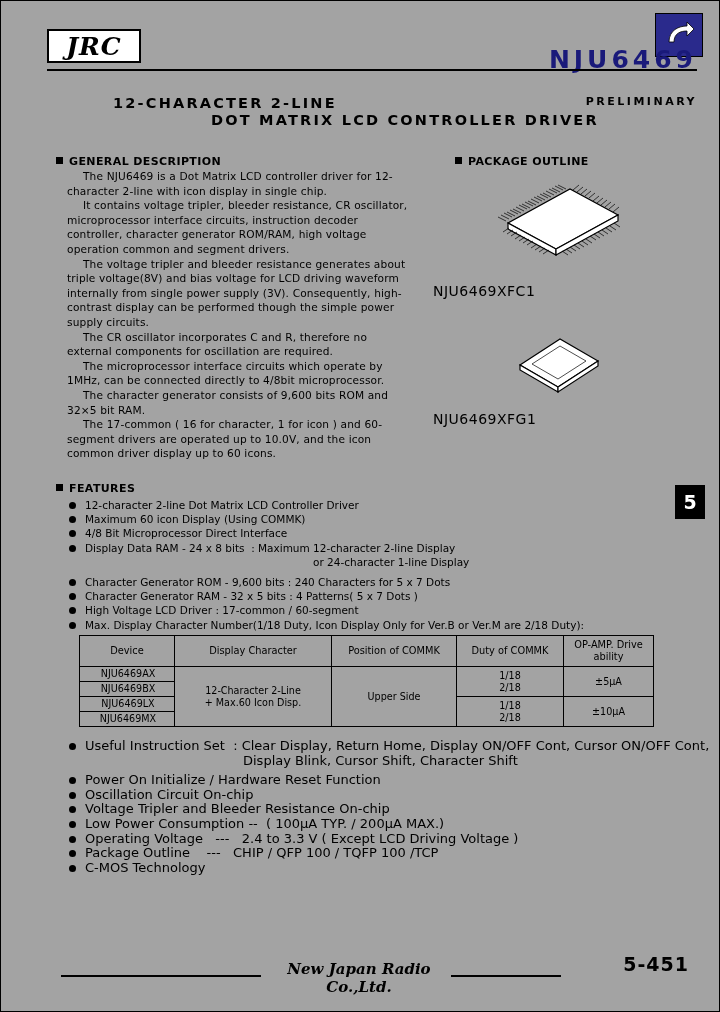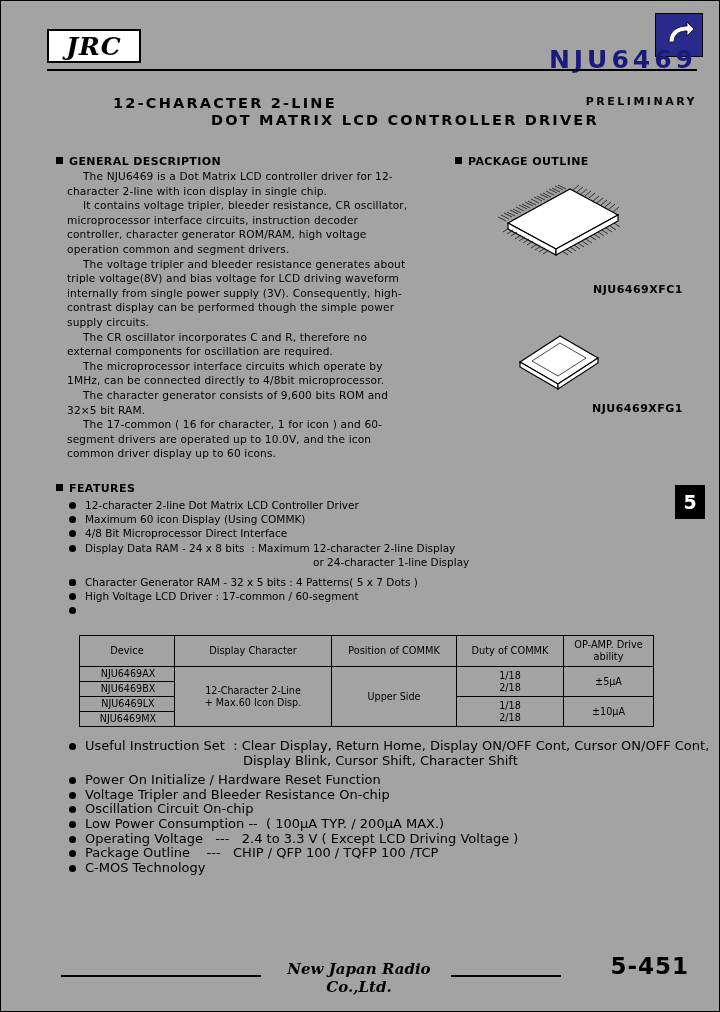--- a/index.html
+++ b/index.html
@@ -118,23 +118,23 @@
     text-indent: 16px;
   }
 
   
   .pkg-area {
     position: absolute;
     left: 432px; top: 170px;
     width: 250px;
   }
   .pkg-label {
-    text-align: right;
-    font-size: 11px;
-    font-weight: bold;
+    text-align: left;
+    font-size: 14px;
+    font-weight: normal;
     letter-spacing: 0.5px;
   }
 
   
   .qfp-wrap { position: relative; width: 160px; height: 110px; margin: 0 auto; }
   .tcp-wrap { position: relative; width: 120px; height: 78px; margin: 0 auto; }
 
   
   .chapter-tab {
     position: absolute;
@@ -222,21 +222,21 @@
     width: 200px;
     text-align: center;
     font-family: "DejaVu Serif", serif;
     font-style: italic;
     font-weight: bold;
     font-size: 15px;
   }
   .page-num {
     position: absolute;
     right: 30px; top: 952px;
-    font-size: 23px;
+    font-size: 19px;
     font-weight: bold;
     letter-spacing: 1px;
     text-align: right;
   }
 </style>
 </head>
 <body>
 
 <div class="page">
 
@@ -356,40 +356,40 @@
     <div class="pkg-label" style="margin-top:2px;">NJU6469XFC1</div>
 
     <div class="tcp-wrap" style="margin-top:26px;">
       <svg width="120" height="78" viewBox="0 0 120 78">
         <polygon points="22,40 62,14 100,36 60,62" fill="#ffffff" stroke="#000" stroke-width="1.2"></polygon>
         <polygon points="22,40 60,62 60,67 22,45" fill="#ffffff" stroke="#000" stroke-width="1.2"></polygon>
         <polygon points="60,62 100,36 100,41 60,67" fill="#ffffff" stroke="#000" stroke-width="1.2"></polygon>
         <polygon points="34,39 62,21 88,36 60,54" fill="none" stroke="#000" stroke-width="0.7"></polygon>
       </svg>
     </div>
-    <div class="pkg-label" style="margin-top:2px;">NJU6469XFG1</div>
+    <div class="pkg-label" style="margin-top:8px;">NJU6469XFG1</div>
   </div>
 
   <div class="chapter-tab">5</div>
 
   <div class="sec-head" style="left:55px; top:481px;">
     <span class="sq"></span><span>FEATURES</span>
   </div>
 
   <div id="features-list">
     <div class="feat"><span class="bullet"></span><span>12-character 2-line Dot Matrix LCD Controller Driver</span></div>
     <div class="feat"><span class="bullet"></span><span>Maximum 60 icon Display (Using COMMK)</span></div>
     <div class="feat"><span class="bullet"></span><span>4/8 Bit Microprocessor Direct Interface</span></div>
     <div class="feat"><span class="bullet"></span><span>Display Data RAM - 24 x 8 bits  : Maximum 12-character 2-line Display</span></div>
     <div class="feat-sub" style="padding-left:246px;">or 24-character 1-line Display</div>
     <div style="height:6px;"></div>
-    <div class="feat"><span class="bullet"></span></div>
+    <div class="feat"><span class="bullet"></span><span>Character Generator ROM - 9,600 bits : 240 Characters for 5 x 7 Dots</span></div>
     <div class="feat"><span class="bullet"></span><span>Character Generator RAM - 32 x 5 bits : 4 Patterns( 5 x 7 Dots )</span></div>
     <div class="feat"><span class="bullet"></span><span>High Voltage LCD Driver : 17-common / 60-segment</span></div>
-    <div class="feat"><span class="bullet"></span></div>
+    <div class="feat"><span class="bullet"></span><span>Max. Display Character Number(1/18 Duty, Icon Display Only for Ver.B or Ver.M are 2/18 Duty):</span></div>
   </div>
 
   <table id="dev-table">
     <thead>
       <tr>
         <th style="width:88px;">Device</th>
         <th style="width:150px;">Display Character</th>
         <th style="width:118px;">Position of COMMK</th>
         <th style="width:100px;">Duty of COMMK</th>
         <th>OP-AMP. Drive ability</th>
@@ -424,22 +424,22 @@
         <td class="dev-cell">NJU6469MX</td>
       </tr>
     </tbody>
   </table>
 
   <div id="features-list2">
     <div class="feat"><span class="bullet"></span><span>Useful Instruction Set  : Clear Display, Return Home, Display ON/OFF Cont, Cursor ON/OFF Cont,</span></div>
     <div class="feat-sub" style="padding-left:176px;">Display Blink, Cursor Shift, Character Shift</div>
     <div style="height:5px;"></div>
     <div class="feat"><span class="bullet"></span><span>Power On Initialize / Hardware Reset Function</span></div>
+    <div class="feat"><span class="bullet"></span><span>Oscillation Circuit On-chip</span></div>
     <div class="feat"><span class="bullet"></span><span>Voltage Tripler and Bleeder Resistance On-chip</span></div>
-    <div class="feat"><span class="bullet"></span><span>Oscillation Circuit On-chip</span></div>
     <div class="feat"><span class="bullet"></span><span>Low Power Consumption --  ( 100μA TYP. / 200μA MAX.)</span></div>
     <div class="feat"><span class="bullet"></span><span>Operating Voltage   ---   2.4 to 3.3 V ( Except LCD Driving Voltage )</span></div>
     <div class="feat"><span class="bullet"></span><span>Package Outline    ---   CHIP / QFP 100 / TQFP 100 /TCP</span></div>
     <div class="feat"><span class="bullet"></span><span>C-MOS Technology</span></div>
   </div>
 
   <div class="footer-line-left"></div>
   <div class="footer-line-right"></div>
   <div class="footer-name">New Japan Radio Co.,Ltd.</div>
   <div class="page-num">5-451</div>

